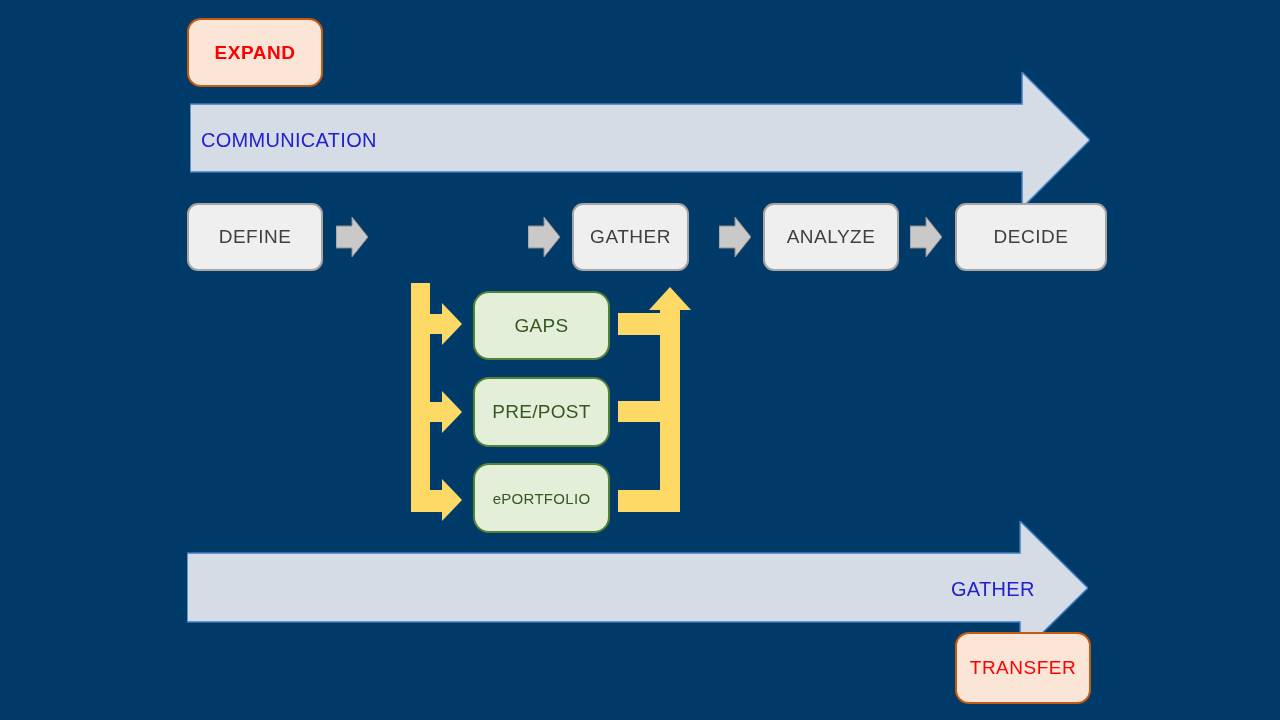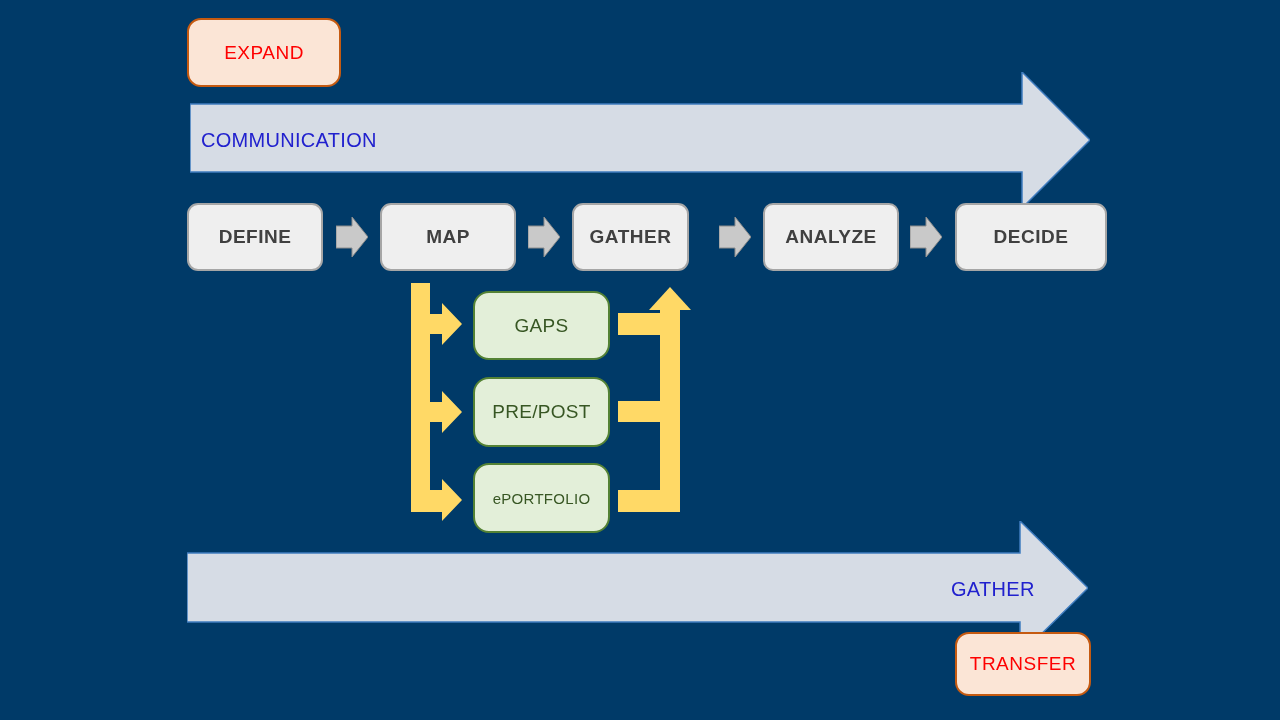--- a/index.html
+++ b/index.html
@@ -12,46 +12,46 @@
   svg { position:absolute; display:block; }
 
   
   .endpoint {
     position:absolute; box-sizing:border-box;
     background: var(--endpoint_fill); border:2px solid var(--endpoint_stroke);
     color: var(--endpoint_text); border-radius:14px;
     display:flex; align-items:center; justify-content:center;
     font-size:19px; letter-spacing:0.5px;
   }
-  #expand   { left:187px; top:18px;  width:154px; height:69px; }
-  #transfer { left:955px; top:632px; width:136px; height:64px; }
+  #expand   { left:187px; top:18px;  width:136px; height:69px;font-weight:bold; }
+  #transfer { left:955px; top:632px; width:136px; height:72px; }
 
   
   #band-top    { left:190px; top:72px;  width:900px; height:136px; }
   #band-bottom { left:187px; top:521px; width:901px; height:134px; }
   .band-poly { fill: var(--band_fill); stroke: var(--band_stroke); stroke-width:1.5; }
   .band-label {
     position:absolute; font-size:20px; color: var(--band_text);
     line-height:1; letter-spacing:0.3px;text-align:center;
   }
   #communication-label { left:201px; top:130px; }
   #systems-label { left:951px; top:579px; }
 
   
   .step {
     position:absolute; top:203px; height:68px; box-sizing:border-box;
     background: var(--step_fill); border:2px solid var(--step_stroke);
     border-radius:11px; color: var(--step_text);
     display:flex; align-items:center; justify-content:center;
-    font-size:19px; letter-spacing:0.5px;font-weight:bold;
+    font-size:19px; letter-spacing:0.5px;
   }
   #step-define  { left:187px; width:136px; }
   #step-map     { left:380px; width:136px; }
   #step-gather  { left:572px; width:117px; }
-  #step-analyze { left:763px; width:136px;border-radius:10px; }
+  #step-analyze { left:763px; width:136px; }
   #step-decide  { left:955px; width:152px; }
 
   
   .connector { top:217px; width:32px; height:40px; }
   #connector-1 { left:336px; } #connector-2 { left:528px; }
   #connector-3 { left:719px; } #connector-4 { left:910px; }
   .connector-poly { fill: var(--connector_fill); stroke: var(--connector_stroke); stroke-width:1; }
 
   
   .tool {
@@ -83,23 +83,20 @@
     <polygon class="band-poly" points="0,32 832,32 832,0 900,68 832,136 832,100 0,100"></polygon>
   </svg>
   <div class="band-label" id="communication-label">COMMUNICATION</div>
 
   <div class="step" id="step-define">
     <span>DEFINE</span>
   </div>
   <svg class="connector" id="connector-1" viewBox="0 0 32 40" aria-hidden="true">
     <polygon class="connector-poly" points="0,9 16,9 16,0 32,20 16,40 16,31 0,31"></polygon>
   </svg>
-  <div class="step" id="step-map">
-    <span>MAP</span>
-  </div>
   <svg class="connector" id="connector-2" viewBox="0 0 32 40" aria-hidden="true">
     <polygon class="connector-poly" points="0,9 16,9 16,0 32,20 16,40 16,31 0,31"></polygon>
   </svg>
   <div class="step" id="step-gather">
     <span>GATHER</span>
   </div>
   <svg class="connector" id="connector-3" viewBox="0 0 32 40" aria-hidden="true">
     <polygon class="connector-poly" points="0,9 16,9 16,0 32,20 16,40 16,31 0,31"></polygon>
   </svg>
   <div class="step" id="step-analyze">

